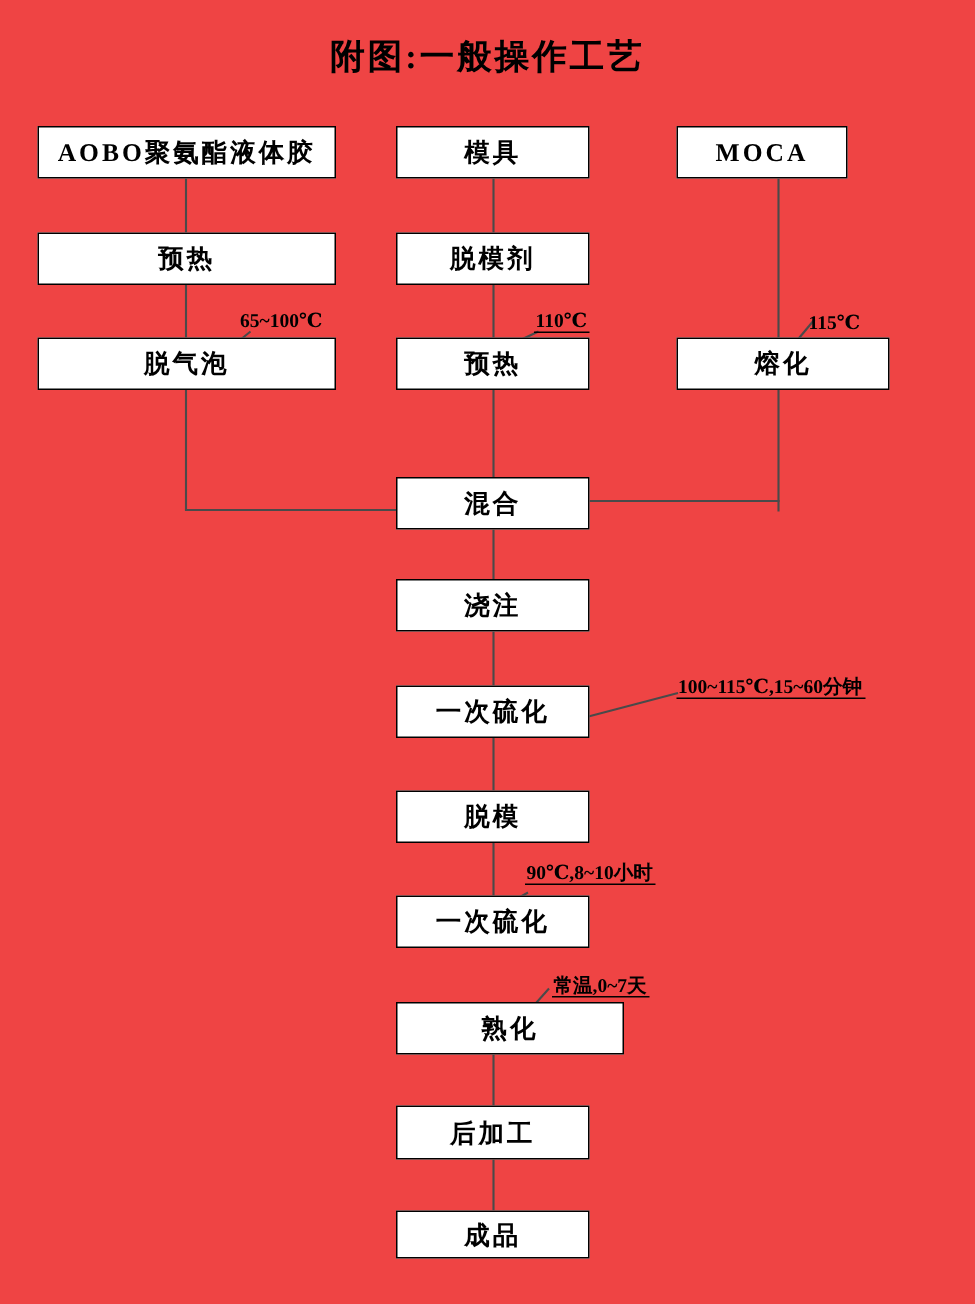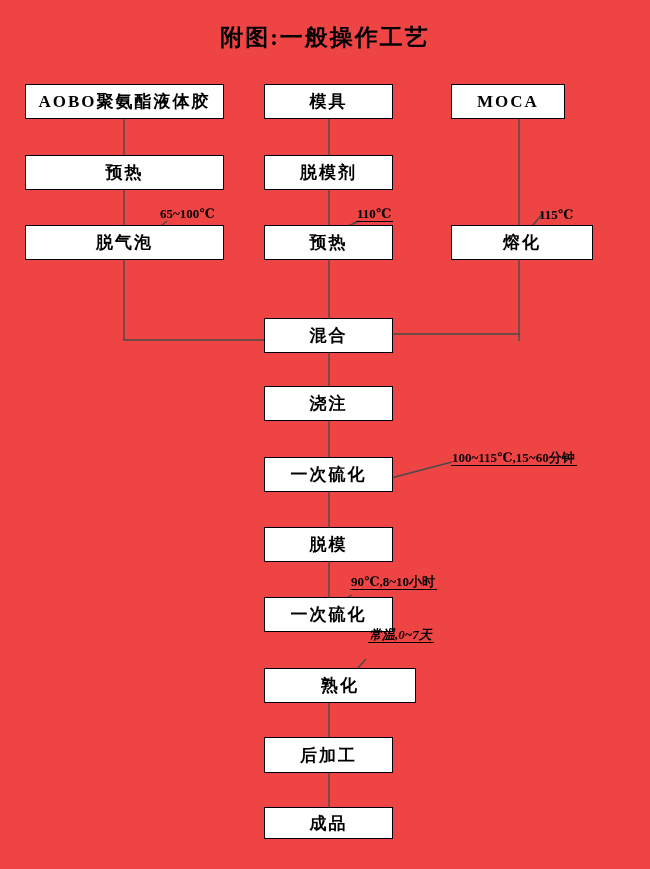--- a/index.html
+++ b/index.html
@@ -55,21 +55,21 @@
   .b-cure        {left:264px; top:668px; width:152px; height:35px;}
   .b-post        {left:264px; top:737px; width:129px; height:36px;}
   .b-final       {left:264px; top:807px; width:129px; height:32px;}
 
   
   .a-degas   {left:160px; top:206px;}
   .a-preheat {left:356px; top:206px;}
   .a-melt    {left:539px; top:207px;}
   .a-vulc1   {left:451px; top:450px;}
   .a-vulc2   {left:350px; top:574px;}
-  .a-cure    {left:368px; top:627px;font-style:italic;}
+  .a-cure    {left:368px; top:649px;}
 </style>
 </head>
 <body>
 
 <div class="page">
 
   <h1 class="title">附图:一般操作工艺</h1>
 
   <svg class="lines" width="650" height="869" viewBox="0 0 650 869" stroke="#4a4a4a" stroke-width="1.4">
 

